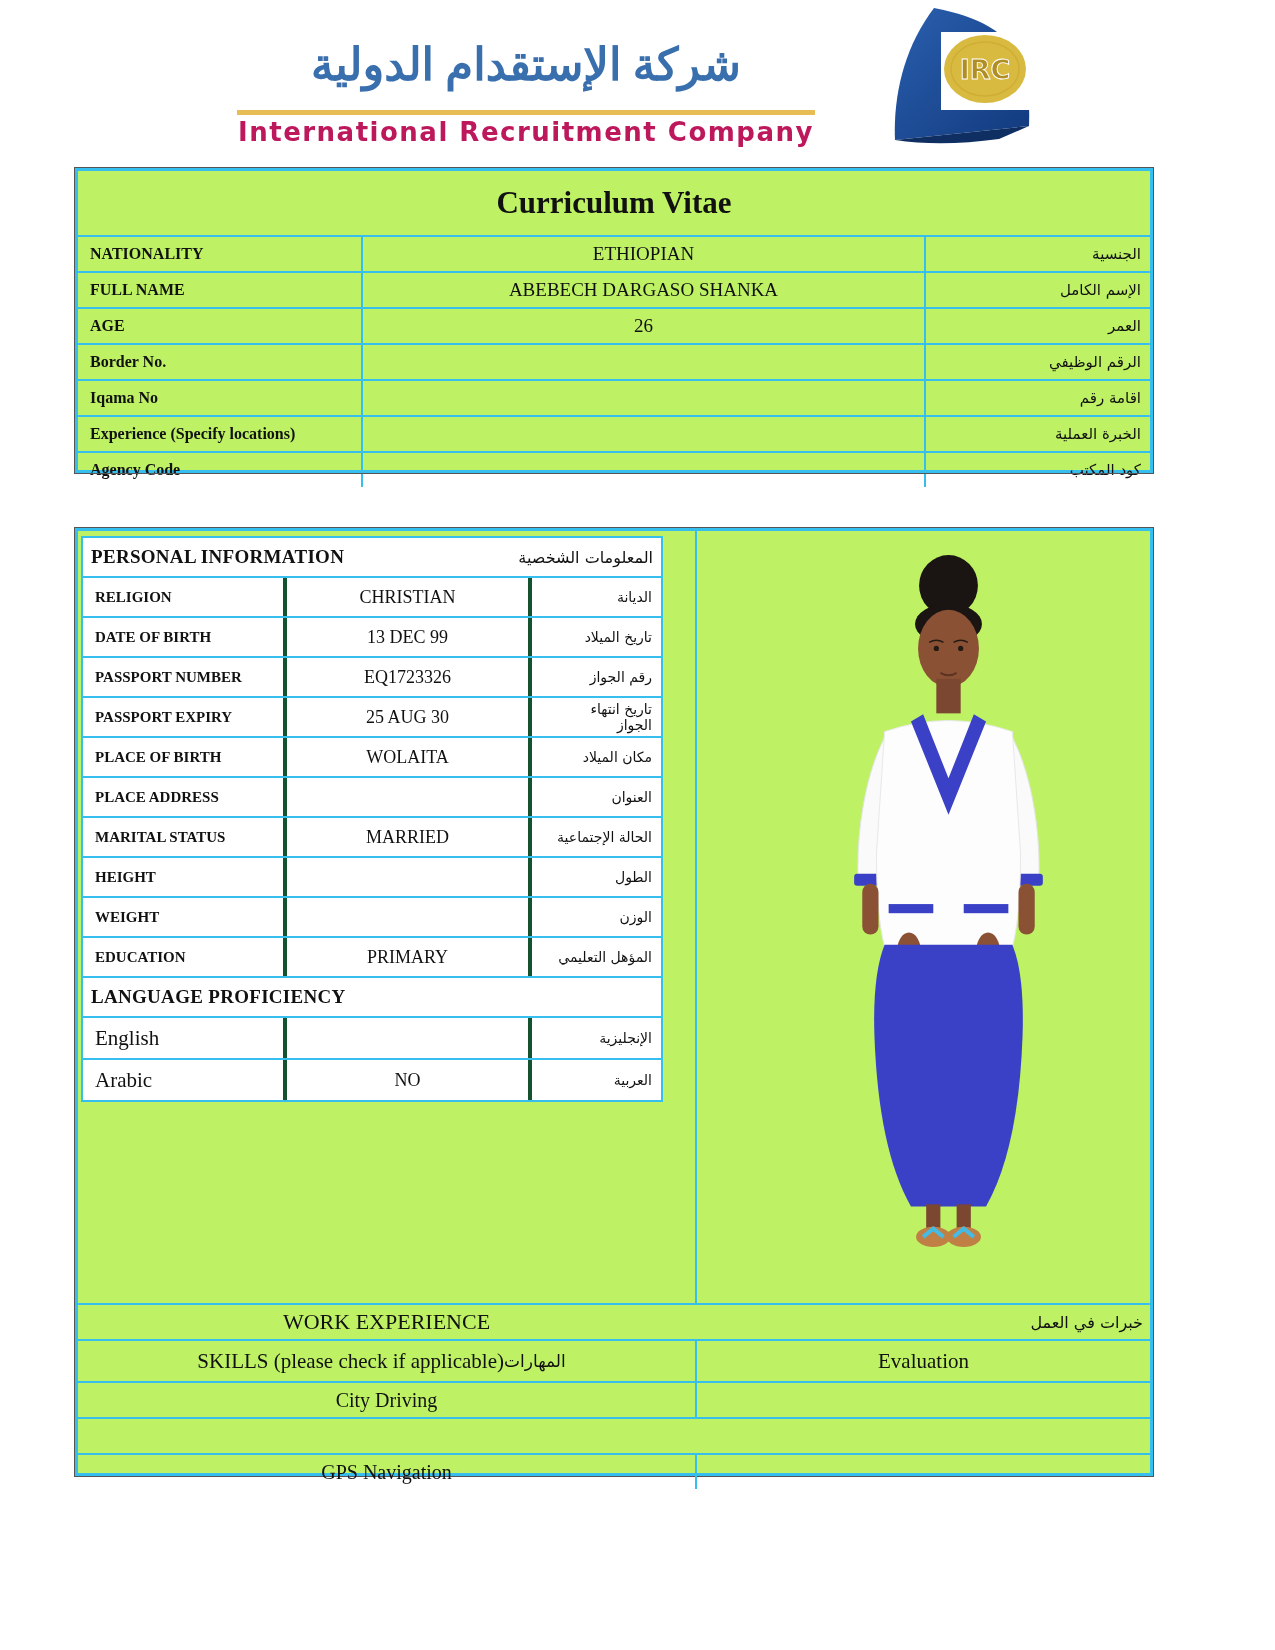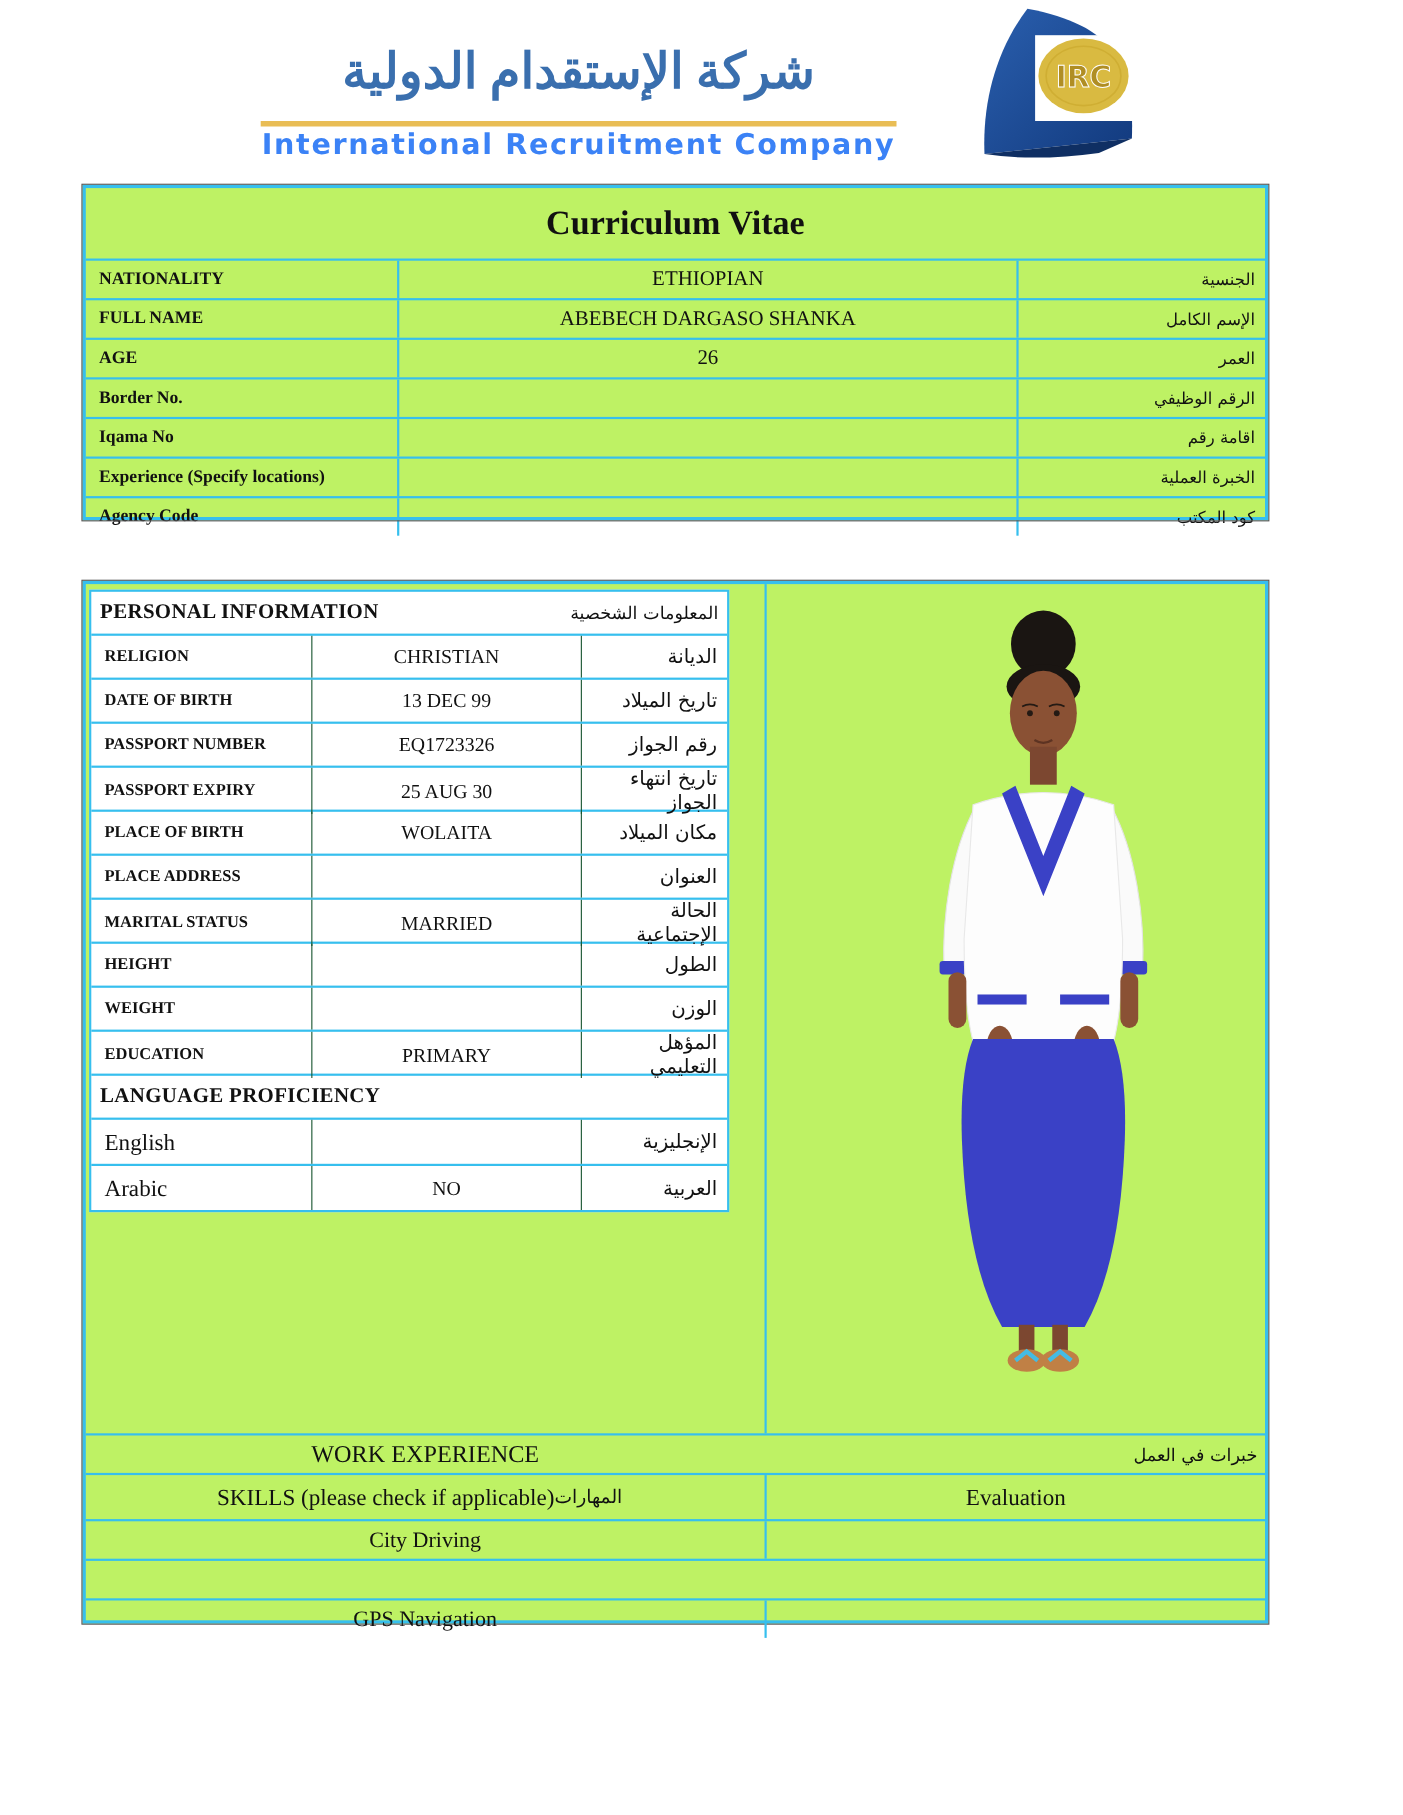--- a/index.html
+++ b/index.html
@@ -5,21 +5,21 @@
   html,body{margin:0;padding:0;background:#ffffff;}
   #page{position:relative;width:1275px;height:1650px;background:#fff;overflow:hidden;
         font-family:"Liberation Serif","DejaVu Serif",serif;color:#111;}
 
   
   #brand-block{position:absolute;left:237px;top:22px;width:578px;}
   #brand-arabic{font-family:Liberation Serif, serif;font-weight:bold;font-size:45px;
                 color:#3a6fae;text-align:center;line-height:86px;direction:rtl;}
   #brand-rule{height:5px;background:#e9bd55;margin-top:2px;}
   #brand-english{font-family:"DejaVu Sans",sans-serif;font-weight:600;font-size:26px;
-                 color:#3b82f6;text-align:center;letter-spacing:1.5px;margin-top:2px;}
+                 color:#be185d;text-align:center;letter-spacing:1.5px;margin-top:2px;}
   #logo-mark{position:absolute;left:843px;top:6px;width:190px;height:138px;}
 
   
   .outer{position:absolute;border:3px solid #36bfee;outline:1px solid #555;background:#bef264;box-sizing:border-box;}
   .cell{display:flex;align-items:center;box-sizing:border-box;min-width:0;}
   .lbl{font-weight:bold;font-size:16px;padding-left:12px;}
   .val{justify-content:center;font-size:19px;}
   .ar{font-family:"DejaVu Sans",sans-serif;font-size:15px;direction:rtl;padding-right:9px;justify-content:flex-start;}
 
   
@@ -31,25 +31,25 @@
   .cv-grid .cell{border-left:2px solid #36bfee;}
   .cv-grid .cell:first-child{border-left:none;}
 
   
   #main-box{left:75px;top:528px;width:1078px;height:948px;}
   #personal-table{position:absolute;left:3px;top:5px;width:582px;border:2px solid #36bfee;box-sizing:border-box;background:#fff;}
   #personal-header{height:38px;display:flex;align-items:center;justify-content:space-between;border-bottom:2px solid #36bfee;}
   #personal-title{font-size:19px;font-weight:bold;padding-left:8px;letter-spacing:.3px;}
   #personal-title-ar{font-family:"DejaVu Sans",sans-serif;font-size:16px;direction:rtl;padding-right:8px;}
   .p-grid{display:grid;grid-template-columns:200px 245px 1fr;height:38px;border-bottom:2px solid #36bfee;}
-  .p-grid .cell{border-left:1px solid #14532d;}
+  .p-grid .cell{border-left:4px solid #14532d;}
   .p-grid .cell:first-child{border-left:none;}
   .p-grid .lbl{font-size:15px;}
   .p-grid .val{font-size:18px;}
-  .p-grid .ar{font-size:18px;padding-left:24px;}
+  .p-grid .ar{font-size:14px;padding-left:24px;}
   #lang-header{height:38px;display:flex;align-items:center;font-size:19px;font-weight:bold;
                padding-left:8px;border-bottom:2px solid #36bfee;letter-spacing:.3px;}
   .lang-grid{height:40px;}
   .lang-grid .lbl{font-weight:normal;font-size:21px;}
   .lang-grid:last-child{border-bottom:none;}
 
   #photo-divider{position:absolute;left:617px;top:0;width:2px;height:772px;background:#36bfee;}
 
   #photo-area{position:absolute;left:640px;top:10px;width:460px;height:760px;
               display:flex;justify-content:center;}

